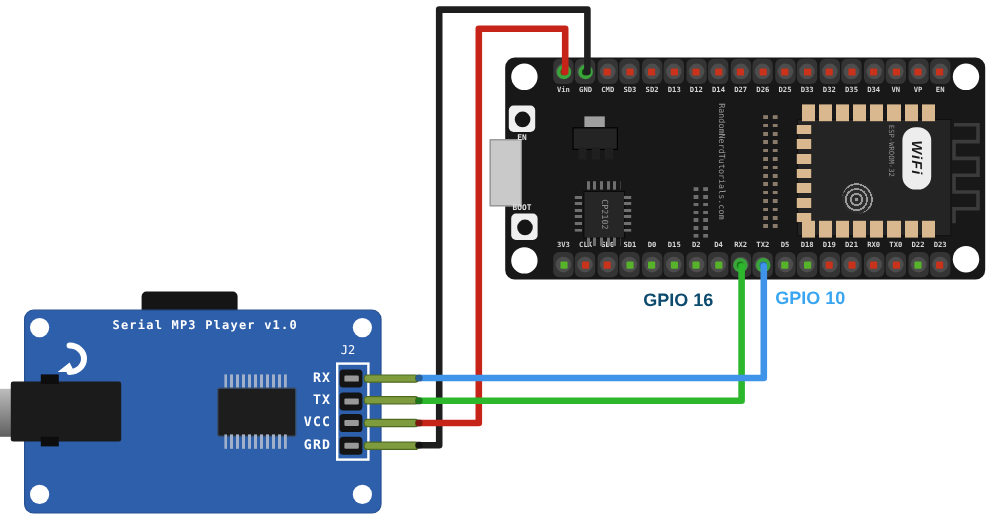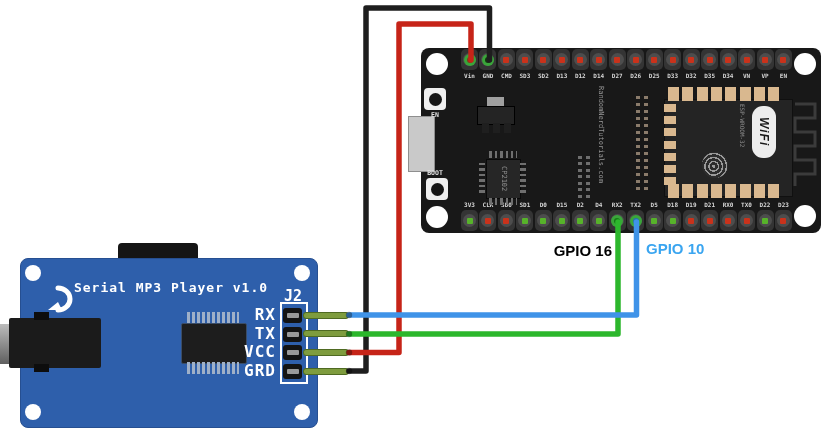--- a/index.html
+++ b/index.html
@@ -55,51 +55,51 @@
   #wifi-pill span{font-family:"Liberation Sans",sans-serif;font-weight:bold;font-style:italic;
      font-size:12px;color:#181818;letter-spacing:1px;}
   #esp-module-text{left:739px;top:104px;font-size:6px;color:#8f8f8f;}
   #espressif-logo{left:702px;top:152px;width:26px;height:26px;border-radius:50%;
      background:repeating-radial-gradient(circle at 45% 55%,#9a9a9a 0 1.5px,#2c2c2c 1.5px 4px);}
 
   
   #sd-tab{left:118px;top:243px;width:80px;height:18px;background:#151515;border-radius:4px 4px 0 0;}
   #mp3-board{left:20px;top:258px;width:298px;height:170px;background:#2e5fab;
      border:1px solid #264f91;border-radius:8px;box-sizing:border-box;}
-  #mp3-title{left:55px;top:280px;width:232px;text-align:center;font-size:13px;font-weight:bold;
+  #mp3-title{left:55px;top:266px;width:232px;text-align:center;font-size:10px;font-weight:bold;
      color:#ffffff;letter-spacing:1px;white-space:nowrap;}
   #jack-cap{left:0px;top:324px;width:11px;height:40px;background:linear-gradient(#bdbdbd,#5f5f5f);}
   #jack-body{left:9px;top:318px;width:92px;height:50px;background:#1b1b1b;border-radius:2px;}
   .jack-tab{position:absolute;width:15px;height:8px;background:#0d0d0d;}
   #mp3-chip-body{left:181px;top:323px;width:64px;height:39px;background:#1d1d1d;
      border:1px solid #3a4d68;border-radius:2px;}
   .mp3-chip-pins{position:absolute;left:187px;width:52px;height:12px;
      background:repeating-linear-gradient(to right,#9fb0c8 0 2.5px,transparent 2.5px 5px);}
-  #j2-label{left:284px;top:287px;font-size:15px;font-weight:bold;color:#ffffff;}
+  #j2-label{left:284px;top:287px;font-size:10px;font-weight:normal;color:#ffffff;}
   #j2-box{left:280px;top:302px;width:28px;height:82px;border:2px solid #ffffff;box-sizing:border-box;}
   #j2-pins{left:283px;top:306px;width:22px;height:75px;display:flex;flex-direction:column;}
   .j2-pin{height:18.7px;display:flex;align-items:center;}
   .j2-pin i{width:19px;height:15px;background:#141414;border-radius:3px;
      display:flex;align-items:center;justify-content:center;}
   .j2-pin i b{width:12px;height:5px;background:#999999;border-radius:1px;}
   #mp3-pin-labels{left:238px;top:306px;width:38px;display:flex;flex-direction:column;}
-  #mp3-pin-labels .row{height:18.7px;line-height:18.7px;text-align:right;font-size:16px;
+  #mp3-pin-labels .row{height:18.7px;line-height:18.7px;text-align:right;font-size:11px;
      font-weight:bold;color:#ffffff;letter-spacing:1px;}
   #headers{left:303px;top:306px;display:flex;flex-direction:column;}
   #headers .row{height:18.7px;}
   #headers .bar{margin-top:5.5px;width:46px;height:7px;background:#7e9c3e;
      border:1px solid #4f6a22;border-radius:3px;box-sizing:border-box;}
 
   
   #wires{position:absolute;left:0;top:0;z-index:5;pointer-events:none;}
   #wires path{fill:none;stroke-width:5.5;stroke-linejoin:round;stroke-linecap:round;}
   .wire-tip{fill:rgba(0,0,0,0.35);}
   .gpio-label{position:absolute;z-index:6;font-family:"Liberation Sans",sans-serif;
      font-weight:bold;font-size:15px;white-space:nowrap;}
-  #gpio16-label{left:536px;top:242px;width:76px;text-align:right;color:#000000;}
+  #gpio16-label{left:536px;top:242px;width:76px;text-align:left;color:#0c4a6e;}
   #gpio17-label{left:646px;top:240px;color:#3aa5f0;}
   #loop-icon{left:46px;top:282px;}
   #antenna-icon{left:788px;top:100px;}
 </style>
 </head>
 <body>
 
 <div id="stage">
 
   <div id="esp32-board" class="abs"></div>

